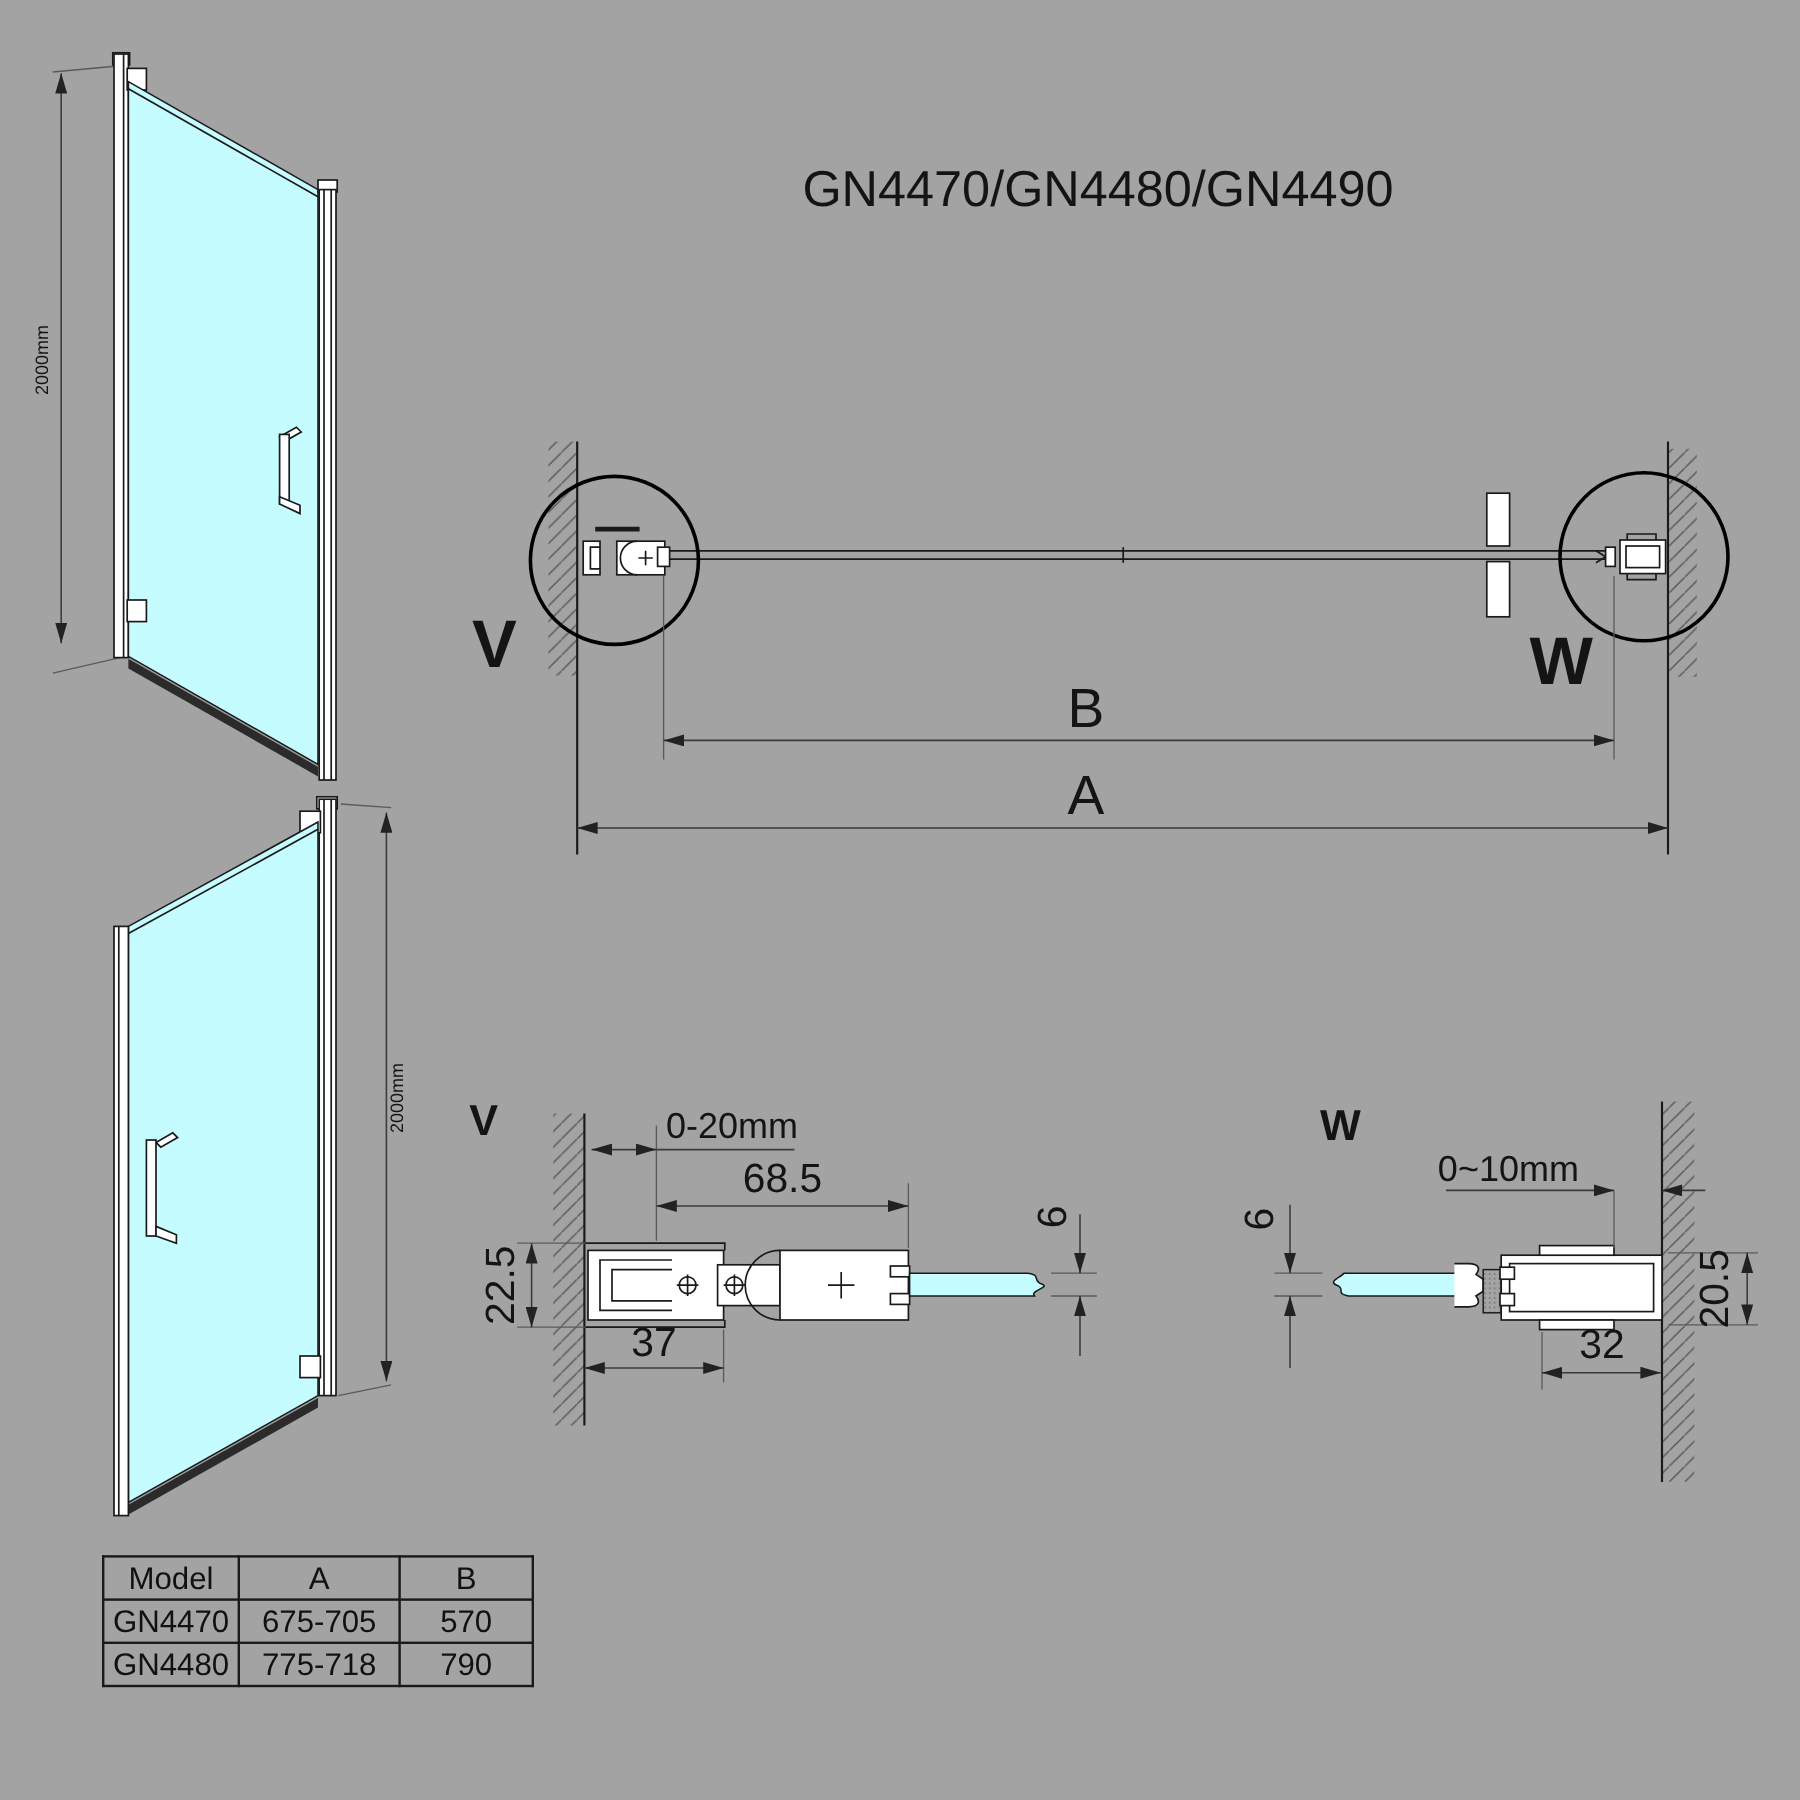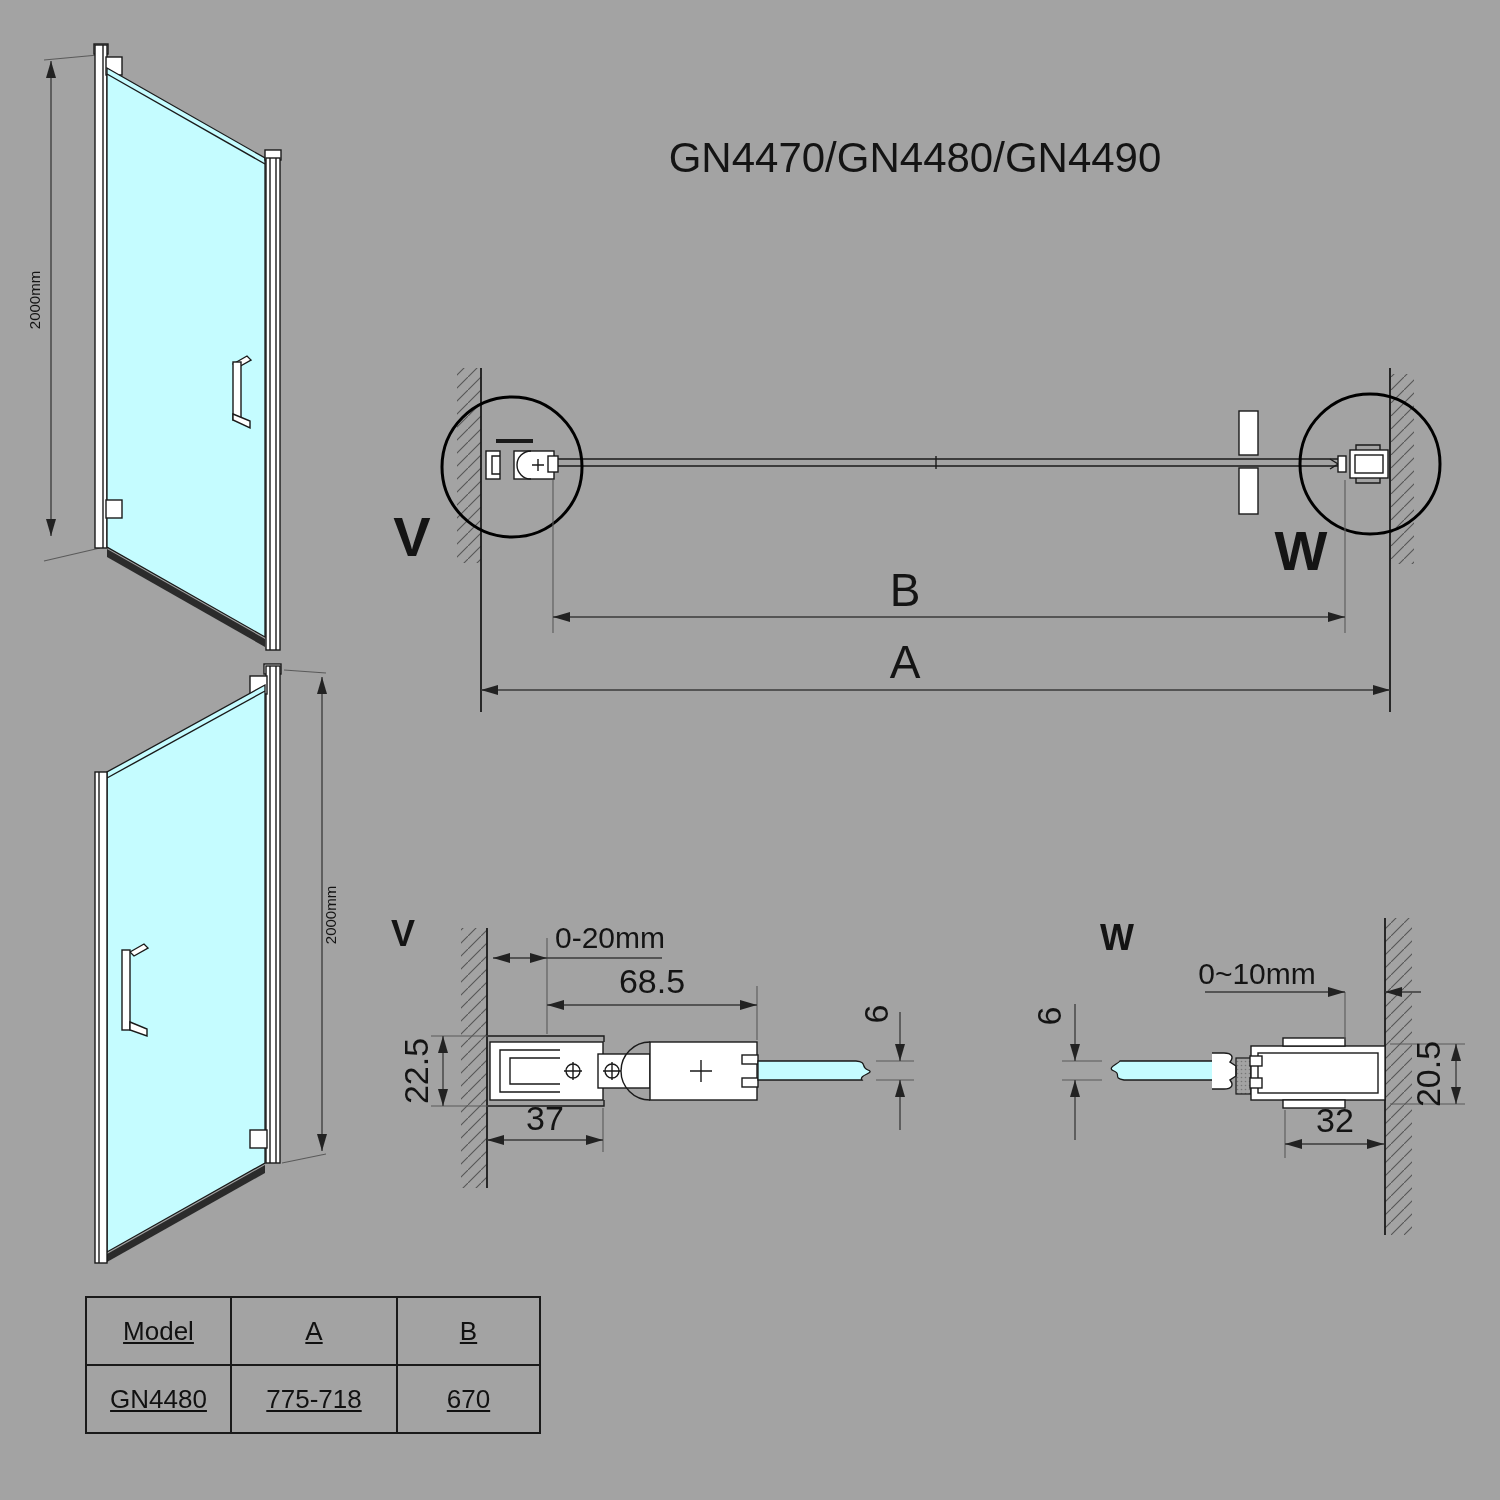--- a/index.html
+++ b/index.html
@@ -18,21 +18,21 @@
   .t15{font-size:15px;}
   .t30{font-size:30px;}
   .t34{font-size:34px;}
   .t46{font-size:46px;}
   .big{font-size:56px;font-weight:bold;}
   .det{font-size:36px;font-weight:bold;}
   .title{font-size:42px;}
   .spec-table{position:absolute;left:85px;top:1296px;}
   .spec-table table{border-collapse:collapse;}
   .spec-table th,.spec-table td{border:2px solid #1a1a1a;text-align:center;
-      font-size:26px;font-weight:normal;color:#111;padding:16px;height:34px;text-decoration:underline;}
+      font-size:26px;font-weight:normal;color:#111;padding:0;height:34px;}
   .c1{width:111px;} .c2{width:132px;} .c3{width:109px;}
 </style>
 </head>
 <body>
 
 <div class="canvas">
 
 <svg width="1500" height="1500" viewBox="0 0 1500 1500">
   <defs>
     <marker id="ar" orient="auto-start-reverse" markerUnits="userSpaceOnUse" markerWidth="18" markerHeight="10" refX="17" refY="5">
@@ -246,21 +246,26 @@
   <table>
     <thead>
       <tr>
         <th class="c1">Model</th>
         <th class="c2">A</th>
         <th class="c3">B</th>
       </tr>
     </thead>
     <tbody>
       <tr>
+        <td>GN4470</td>
+        <td>675-705</td>
+        <td>570</td>
+      </tr>
+      <tr>
         <td>GN4480</td>
         <td>775-718</td>
-        <td>670</td>
+        <td>790</td>
       </tr>
     </tbody>
   </table>
 </div>
 
 </div>
 
 </body></html>

